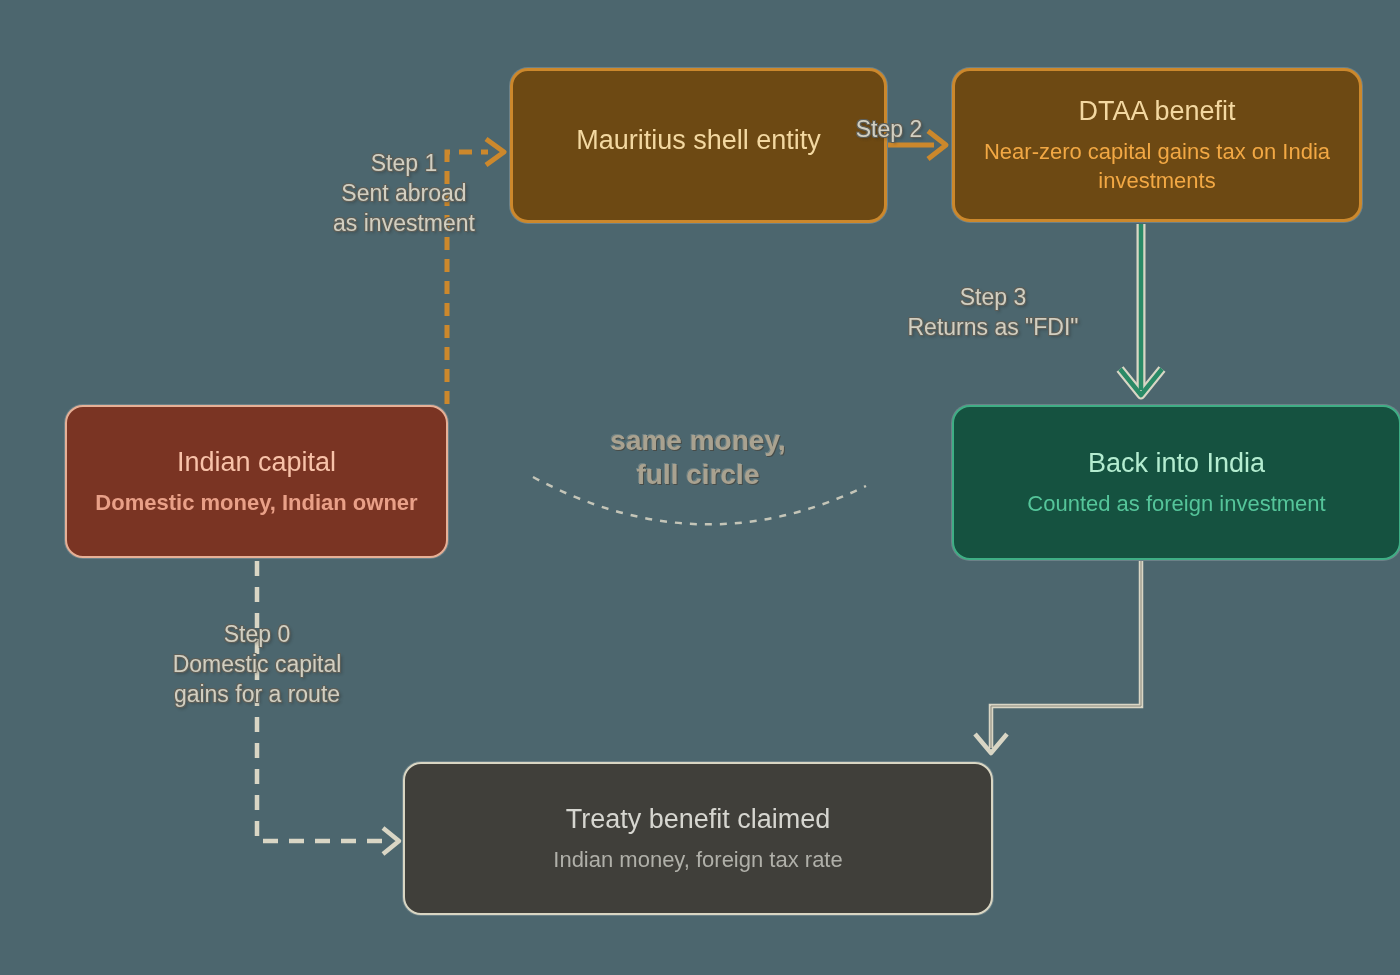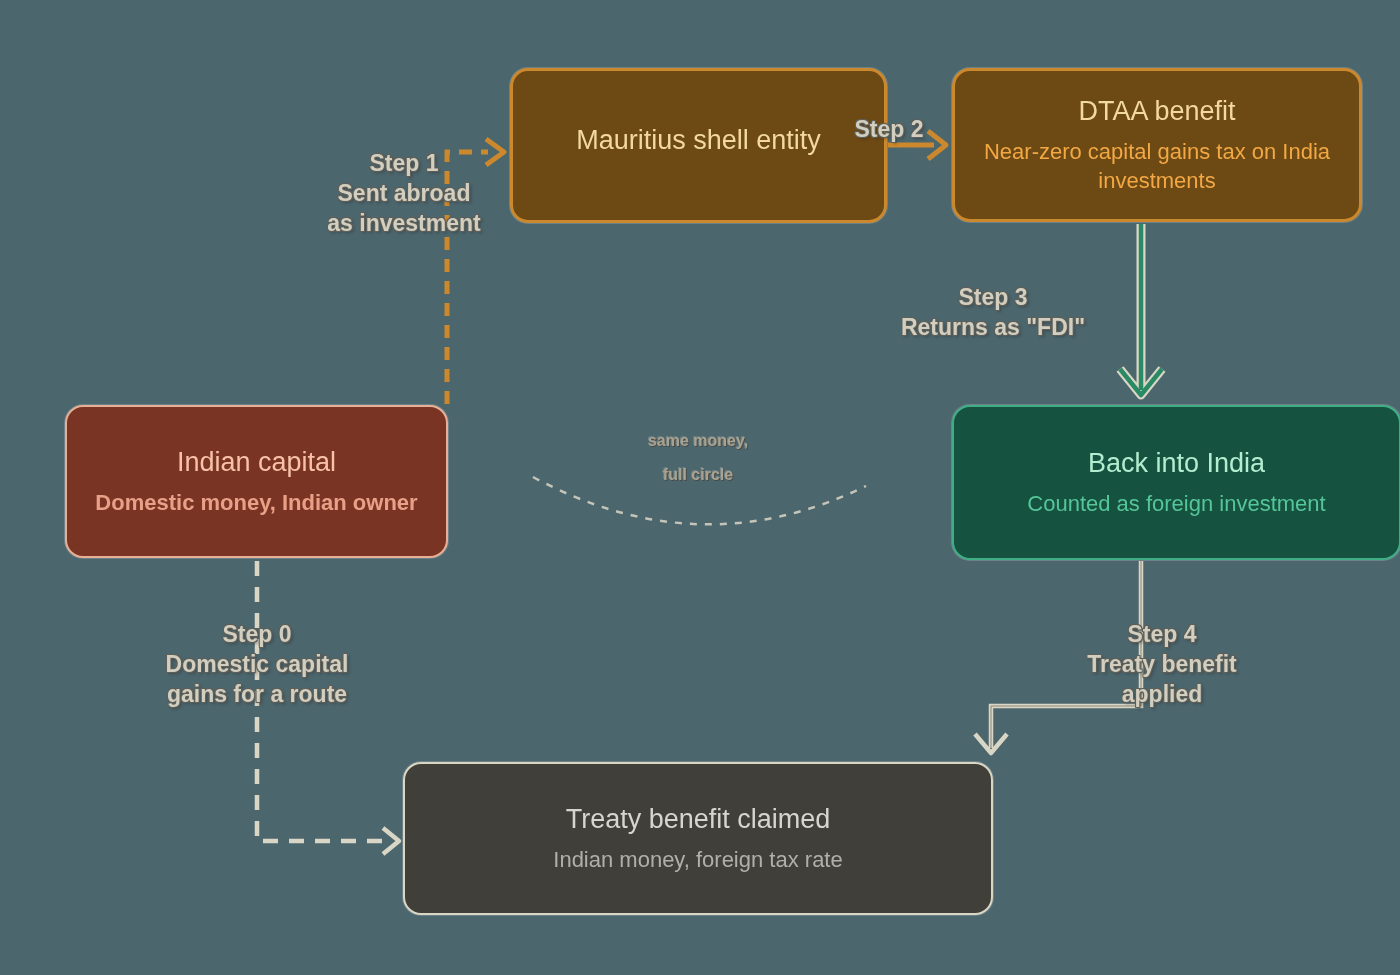--- a/index.html
+++ b/index.html
@@ -46,35 +46,35 @@
   .node.gray .subtitle{color:var(--gray-subtitle);}
 
   #node-mauritius{left:510px;top:68px;width:377px;height:155px;}
   #node-dtaa{left:952px;top:68px;width:410px;height:154px;}
   #node-indian-capital{left:65px;top:405px;width:383px;height:153px;}
   #node-back-into-india{left:952px;top:405px;width:449px;height:155px;}
   #node-treaty{left:403px;top:762px;width:590px;height:153px;}
 
   .steplabel{
     position:absolute;transform:translateX(-50%);
-    text-align:center;font-size:23px;font-weight:bold;line-height:30px;
+    text-align:center;font-size:23px;font-weight:normal;line-height:30px;
     color:var(--label-text);
     text-shadow:1px 1px 0 var(--label-shadow),-1px -1px 0 var(--label-shadow),
                 1px -1px 0 var(--label-shadow),-1px 1px 0 var(--label-shadow),
                 2px 2px 3px rgba(40,40,40,.45);
     white-space:nowrap;
   }
   #label-step1{left:404px;top:148px;}
   #label-step2{left:889px;top:114px;}
   #label-step3{left:993px;top:282px;}
   #label-step0{left:257px;top:619px;}
   #label-step4{left:1162px;top:619px;}
   #label-center{
     left:698px;top:424px;position:absolute;transform:translateX(-50%);
-    text-align:center;font-size:16px;font-weight:bold;line-height:34px;
+    text-align:center;font-size:28px;font-weight:bold;line-height:34px;
     color:var(--center-text);
     text-shadow:1px 1px 0 rgba(70,70,64,.8),-1px -1px 0 rgba(220,216,200,.25);
     white-space:nowrap;
   }
 </style>
 </head>
 <body>
 
 <div class="canvas">
 
@@ -149,24 +149,19 @@
     <div>Step 3</div>
     <div>Returns as "FDI"</div>
   </div>
 
   <div class="steplabel" id="label-step0">
     <div>Step 0</div>
     <div>Domestic capital</div>
     <div>gains for a route</div>
   </div>
 
-  <div class="steplabel" id="label-step4">
-    <div>Step 4</div>
-    <div>Treaty benefit</div>
-    <div>applied</div>
-  </div>
 
   <div id="label-center">
     <div>same money,</div>
     <div>full circle</div>
   </div>
 
 </div>
 
 </body></html>

